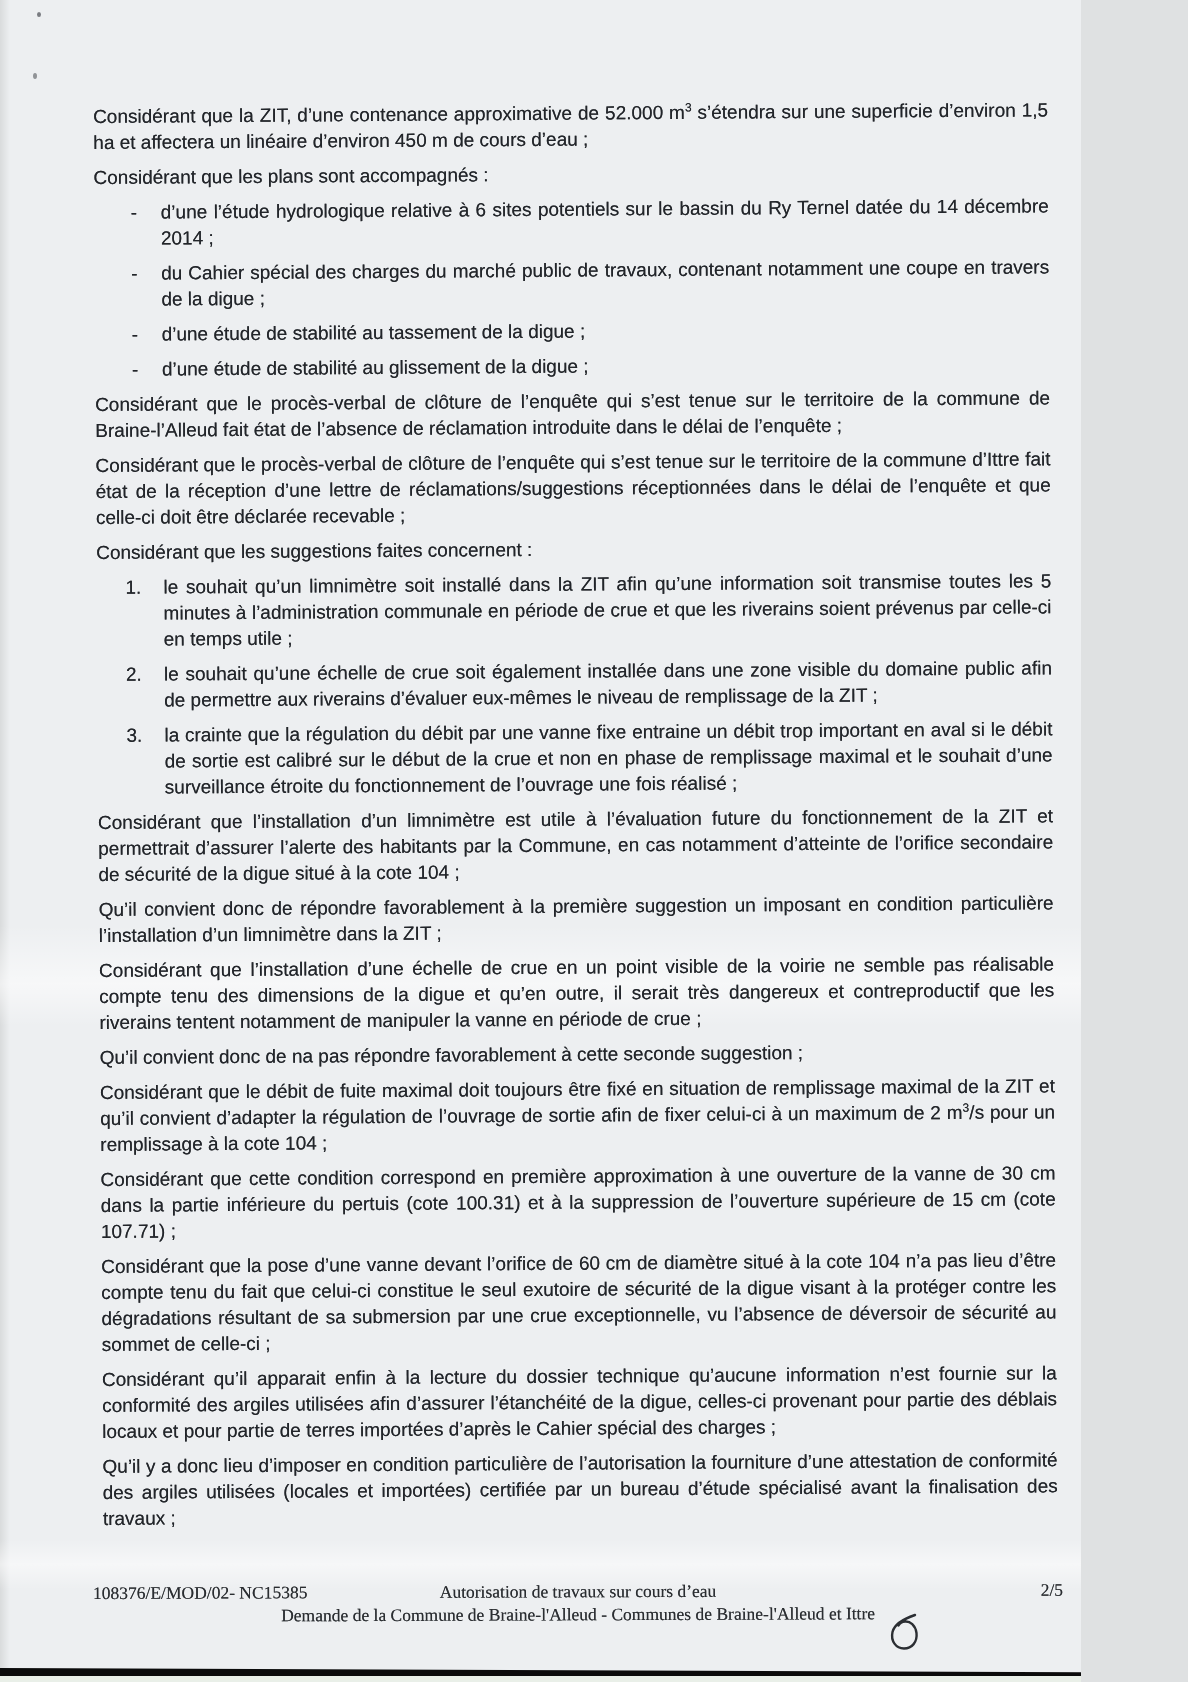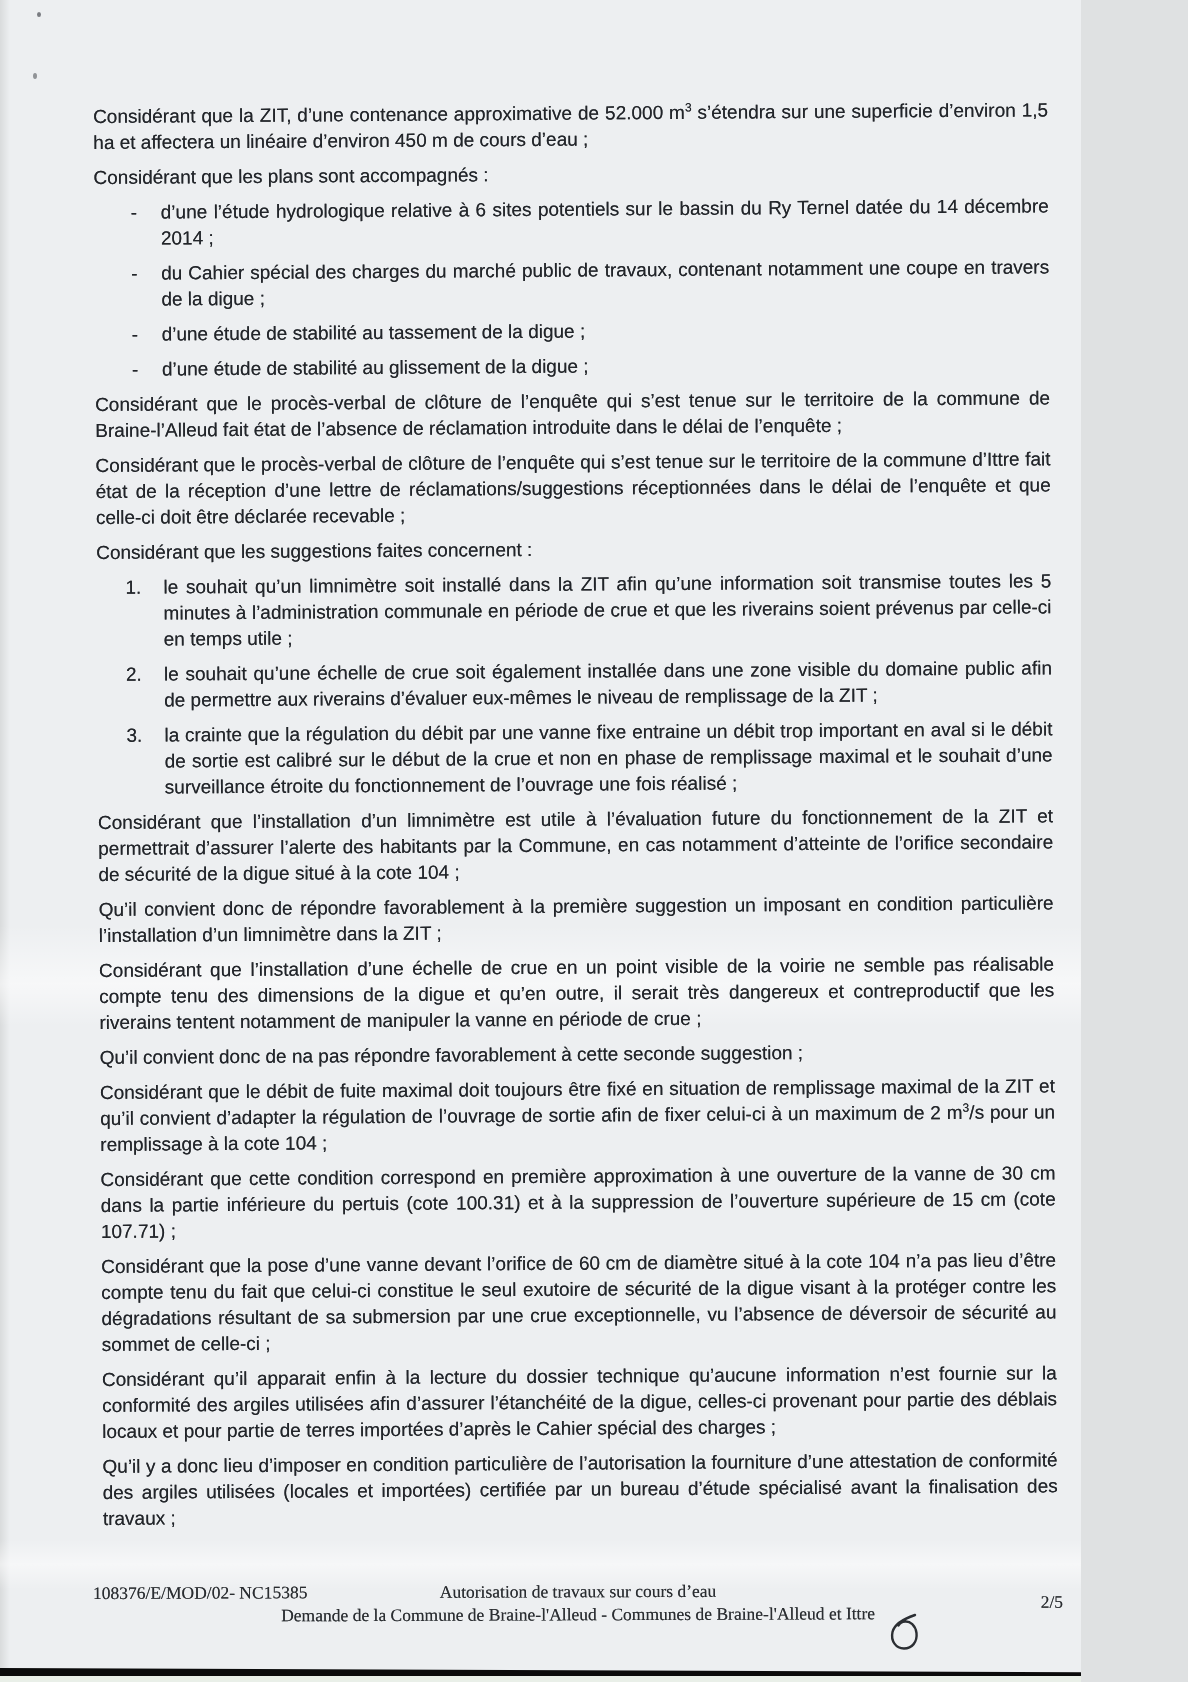--- a/index.html
+++ b/index.html
@@ -44,21 +44,21 @@
   .footer{
     position:absolute;left:93px;top:1582px;width:970px;
     transform:rotate(-0.2deg);transform-origin:0 0;
     font-family:"Liberation Serif","DejaVu Serif",serif;
     font-size:17.5px;line-height:22px;color:#2a2d31;
     text-shadow:0 0 .4px rgba(42,45,49,.7);
   }
   .footer-row{position:relative;height:22px;}
   .footer-ref{position:absolute;left:0;top:0;white-space:nowrap;}
   .footer-title{position:absolute;left:0;right:0;top:0;text-align:center;white-space:nowrap;}
-  .footer-page{position:absolute;right:0;top:0;white-space:nowrap;margin-top:12px;}
+  .footer-page{position:absolute;right:0;top:0;white-space:nowrap;}
   .footer-sub{text-align:center;margin-top:1px;white-space:nowrap;}
 
   .handwritten{position:absolute;left:884px;top:1612px;width:40px;height:44px;}
 
   .bottom-bar{
     position:absolute;left:-6px;top:1668px;width:1200px;height:15px;
     background:#0b0b0b;
     transform:rotate(0.22deg);transform-origin:0 50%;
     border-radius:2px;
   }

